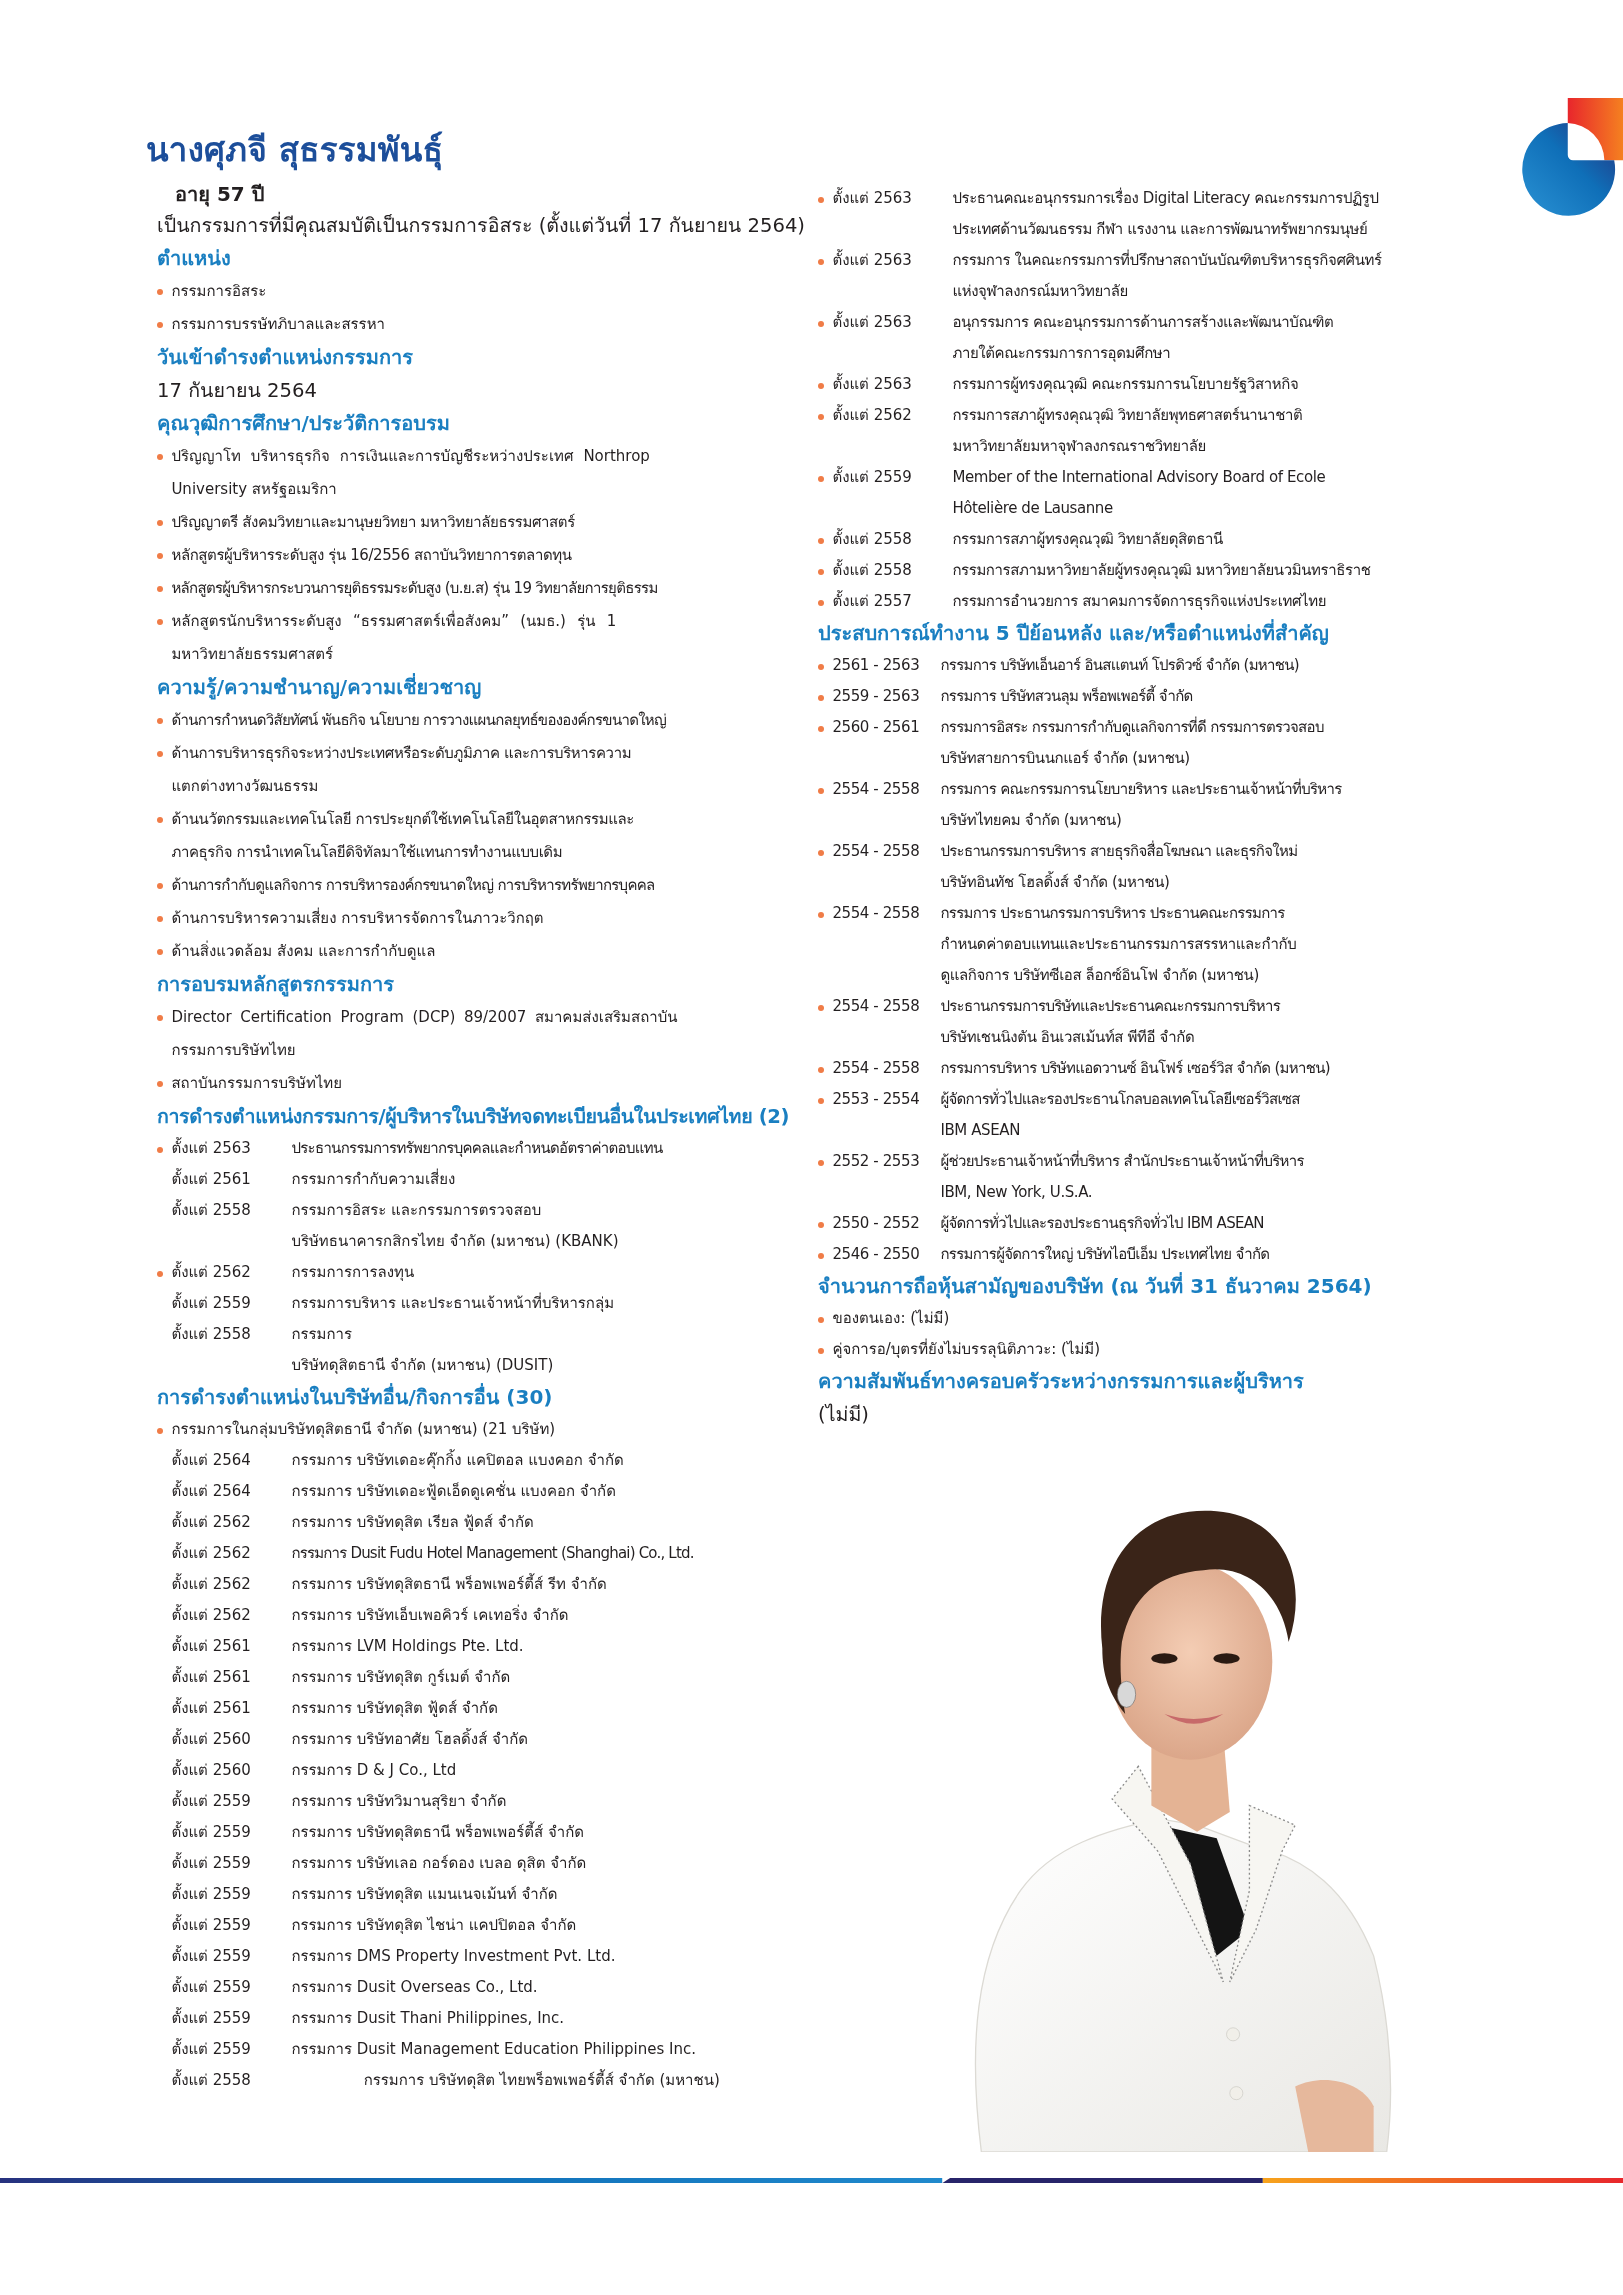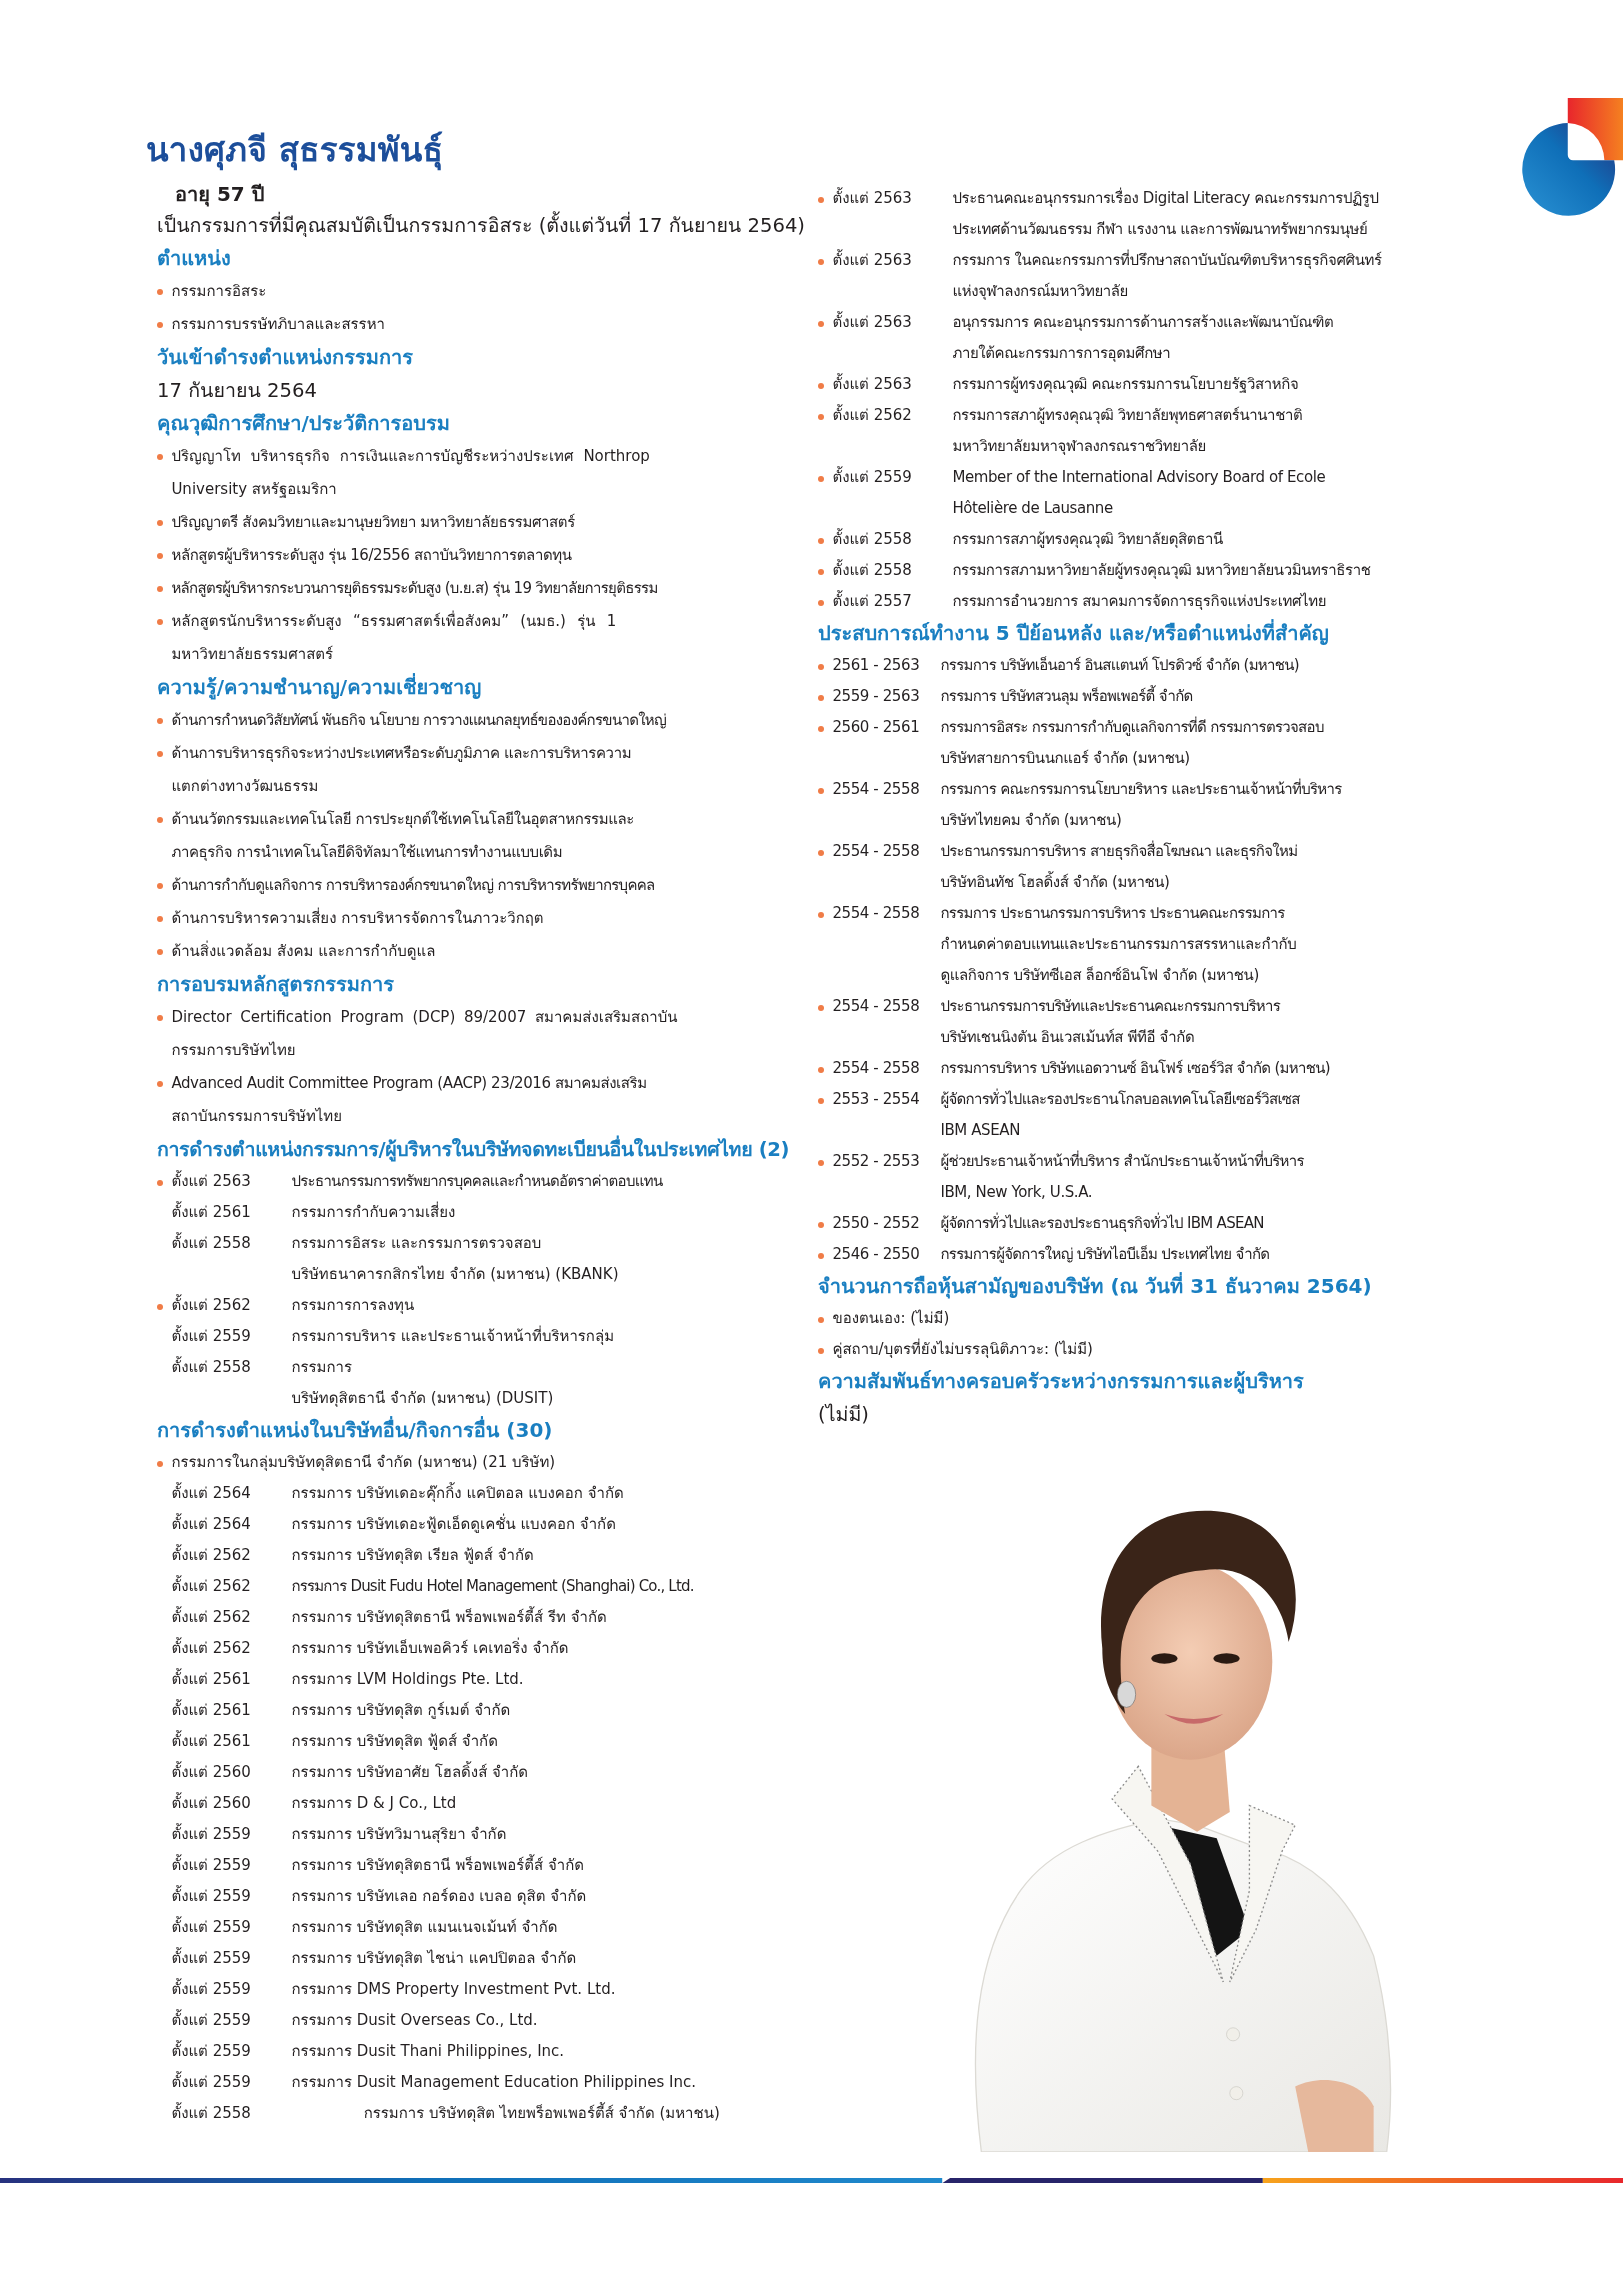--- a/index.html
+++ b/index.html
@@ -122,21 +122,20 @@
     </div>
 
   <div class="h">การอบรมหลักสูตรกรรมการ</div>
   <div class="li">
       <span class="bullet"></span>
       <div style="white-space:nowrap; word-spacing:3.9px;">Director Certification Program (DCP) 89/2007 สมาคมส่งเสริมสถาบัน</div>
       <div>กรรมการบริษัทไทย</div>
     </div>
   <div class="li">
       <span class="bullet"></span>
-      <div class="condensed" style="white-space:nowrap;">Advanced Audit Committee Program (AACP) 23/2016 สมาคมส่งเสริม</div>
       <div>สถาบันกรรมการบริษัทไทย</div>
     </div>
 
   <div class="h condensed" style="font-size:19.6px;">การดำรงตำแหน่งกรรมการ/ผู้บริหารในบริษัทจดทะเบียนอื่นในประเทศไทย (2)</div>
   <div class="li tight">
       <span class="bullet"></span>
     <div class="row">
         <span class="yr">ตั้งแต่ 2563</span>
         <span class="txt condensed2" style="white-space:nowrap;">ประธานกรรมการทรัพยากรบุคคลและกำหนดอัตราค่าตอบแทน</span>
       </div>
@@ -421,21 +420,21 @@
         <span class="bullet"></span>
         <div class="row">
           <span class="yr2 condensed">2546 - 2550</span>
           <span class="txt condensed2" style="white-space: nowrap;">กรรมการผู้จัดการใหญ่ บริษัทไอบีเอ็ม ประเทศไทย จำกัด</span>
         </div>
       </div>
     </div>
 
   <div class="h">จำนวนการถือหุ้นสามัญของบริษัท (ณ วันที่ 31 ธันวาคม 2564)</div>
   <div class="li tight"><span class="bullet"></span><span>ของตนเอง: (ไม่มี)</span></div>
-  <div class="li tight"><span class="bullet"></span><span>คู่สถาบ/บุตรที่ยังไม่บรรลุนิติภาวะ: (ไม่มี)</span></div>
+  <div class="li tight"><span class="bullet"></span><span>คู่จการอ/บุตรที่ยังไม่บรรลุนิติภาวะ: (ไม่มี)</span></div>
 
   <div class="h">ความสัมพันธ์ทางครอบครัวระหว่างกรรมการและผู้บริหาร</div>
   <div class="line">(ไม่มี)</div>
 </div>
 
 <svg class="portrait" viewBox="0 0 720 1060">
   <defs>
     <radialGradient id="skin" cx="0.5" cy="0.45" r="0.6">
       <stop offset="0" stop-color="#f4cdb4"></stop>
       <stop offset="1" stop-color="#d9a386"></stop>

